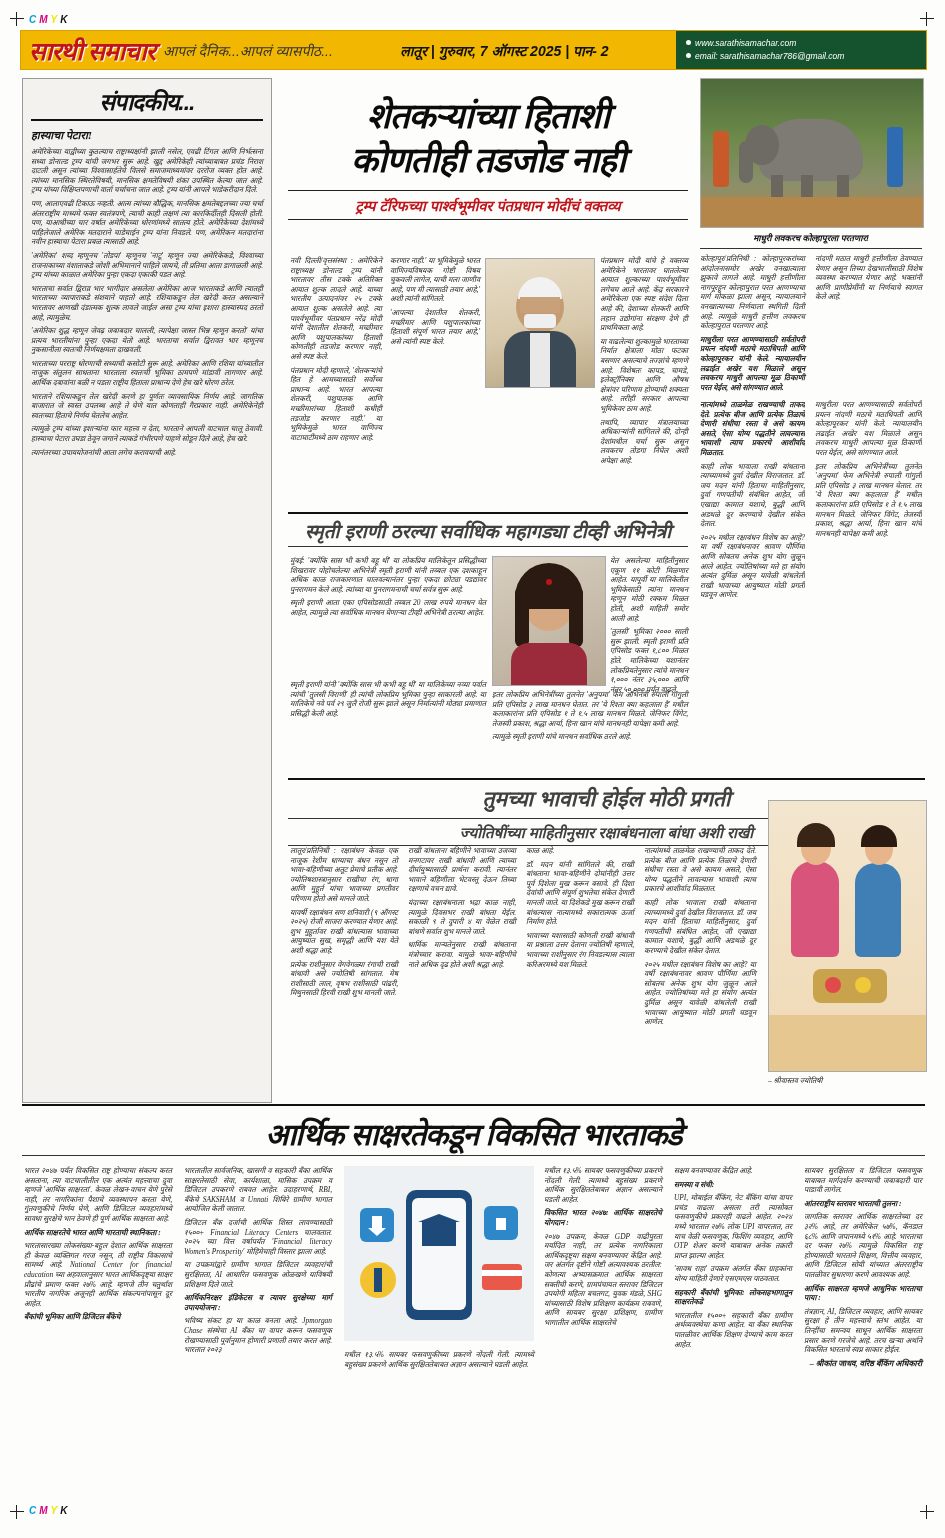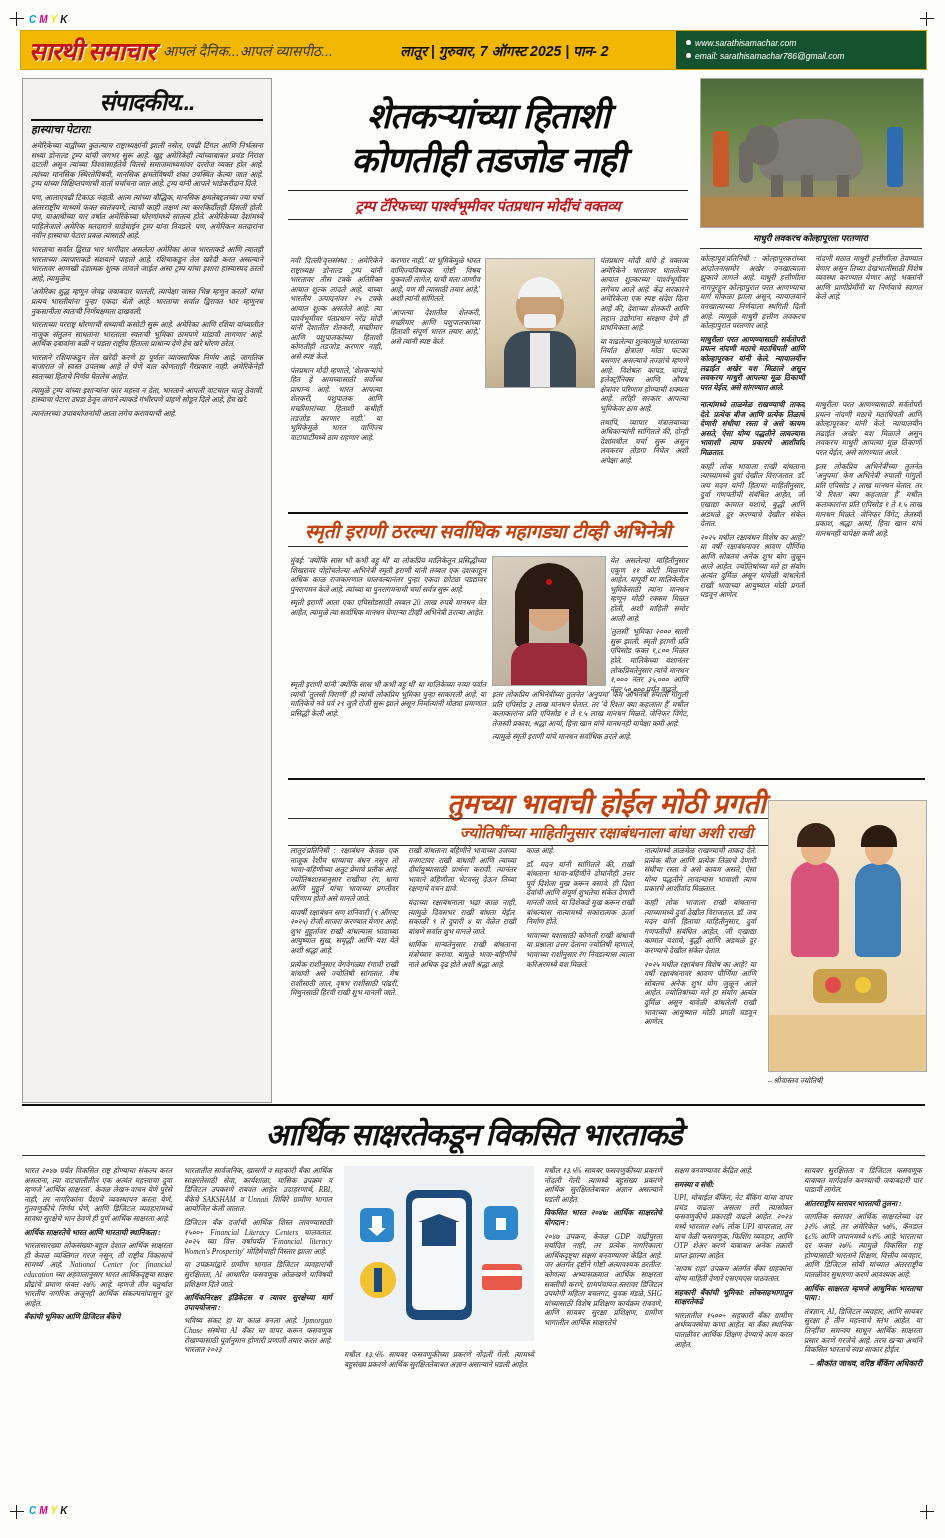--- a/index.html
+++ b/index.html
@@ -25,33 +25,33 @@
   .mast-right div{color:#fff;font-family:"Liberation Sans",sans-serif;font-size:8.5px;line-height:13px;}
   .bullet{display:inline-block;width:5px;height:5px;background:#fff;border-radius:50%;margin-right:4px;vertical-align:1px;}
 
   
   .col-text{font-size:7.4px;line-height:9.6px;text-align:justify;color:#1a1a1a;}
   .col-text p{margin:0 0 4px 0;}
   .bold{font-weight:700;}
 
   
   .editorial{position:absolute;left:22px;top:78px;width:250px;height:1025px;border:1px solid #999;background:#f4f2ee;box-sizing:border-box;padding:6px 8px;}
-  .ed-head{text-align:center;font-family:"Liberation Sans",sans-serif;font-weight:700;font-size:23px;color:#111;border-bottom:2px solid #111;padding-bottom:2px;letter-spacing:-1px;}
+  .ed-head{text-align:center;font-family:"Liberation Sans",sans-serif;font-weight:700;font-size:23px;color:#111;border-bottom:2px solid #111;padding-bottom:2px;margin-bottom:6px;letter-spacing:-1px;}
   .ed-title{font-weight:700;font-size:11px;margin-bottom:5px;}
 
   
   .main-head{position:absolute;left:288px;top:94px;width:400px;text-align:center;}
   .main-head h1{margin:0;font-family:"Liberation Sans",sans-serif;font-size:35px;line-height:44px;font-weight:700;letter-spacing:-1px;color:#0b0b0b;}
   .main-sub{margin-top:8px;border-top:1px solid #222;border-bottom:1px solid #222;padding:4px 0;font-family:"Liberation Sans",sans-serif;font-size:14.5px;font-weight:700;color:#c0131a;}
 
   
   .photo{position:absolute;background:#ccc;border:1px solid #aaa;overflow:hidden;}
   .cap{font-size:8.6px;font-weight:700;font-family:"Liberation Sans",sans-serif;color:#111;text-align:center;}
 
-  .sec-head{font-family:"Liberation Sans",sans-serif;font-weight:700;text-align:center;color:#c2410c;}
+  .sec-head{font-family:"Liberation Sans",sans-serif;font-weight:700;text-align:center;color:#404040;}
 
   .rule{border-top:1px solid #333;}
   .thickrule{border-top:2px solid #111;}
 
   
   .bottom-title{position:absolute;left:22px;top:1113px;width:903px;text-align:center;font-family:"Liberation Sans",sans-serif;font-size:30px;font-weight:700;letter-spacing:-1px;}
 
   .sign{font-size:8px;font-weight:700;text-align:right;}
 </style>
 </head>
@@ -80,20 +80,21 @@
       <div><span class="bullet"></span><span>email: sarathisamachar786@gmail.com</span></div>
     </div>
   </div>
 
   <div class="editorial">
     <div class="ed-head">संपादकीय...</div>
     <div class="ed-title">हास्याचा पेटारा!</div>
     <div class="col-text">
       <p>अमेरिकेच्या याद्वीच्या कुठल्याच राष्ट्राध्यक्षांनी झाली नसेल, एवढी टिंगल आणि निर्भत्सना सध्या डोनाल्ड ट्रम्प यांची जगभर सुरू आहे. खुद्द अमेरिकेही त्यांच्याबाबत प्रचंड निराश दाटली असून त्यांच्या विश्वासार्हतेचे विलसे समाजमाध्यमांवर दररोज व्यक्त होत आहे. त्यांच्या मानसिक स्थिरतेविषयी, मानसिक क्षमतेविषयी शंका उपस्थित केल्या जात आहे. ट्रम्प यांच्या विक्षिप्तपणाची वार्ता चर्चाचना जात आहे. ट्रम्प यांनी आपले भाडेकरीदान दिले.</p>
       <p>पण, आलाएवढी टिकाऊ नव्हती. आत्म त्यांच्या बौद्धिक, मानसिक क्षमतेबद्दलच्या ज्या चर्चा अंतरराष्ट्रीय माध्यमे फक्त स्वतंत्रपणे, त्याची काही लक्षणं त्या कारकिर्दीतही दिसली होती. पण, याआधीच्या चार वर्षात अमेरिकेच्या धोरणांमध्ये सातत्य होते. अमेरिकेच्या देशांमध्ये पाहिलेजाले अमेरिक मतदाराने चाडेचाईन ट्रम्प यांना निवडले. पण, अमेरिकन मतदारांना नवीन हास्याचा पेटारा प्रबळ त्यासाठी आहे.</p>
+      <p>'अमेरिका' शब्द म्हणूनच 'तोडपा' म्हणूनच 'नाटू' म्हणून ज्या अमेरिकेकडे, विश्वाच्या राजनाकाच्या वंशाताकडे जोशी अभिमानाने पाहिले जायचे, ती प्रतिमा आता डागाळली आहे. ट्रम्प यांच्या काळात अमेरिका पुन्हा एकदा एकाकी पडत आहे.</p>
       <p>भारताचा सर्वात द्विराव्र भार भागीदार असलेला अमेरिका आज भारताकडे आणि त्यातही भारताच्या व्यापाराकडे संशयाने पाहतो आहे. रशियाकडून तेल खरेदी करत असल्याने भारतावर आणखी दंडात्मक शुल्क लावले जाईल असा ट्रम्प यांचा इशारा हास्यास्पद ठरतो आहे, त्यामुळेच.</p>
       <p>'अमेरिका शुद्ध म्हणून जेवढ़ जबाबदार चालली, त्यापेक्षा जास्त भिन्न म्हणून करतो' यांचा प्रत्यय भारतीयांना पुन्हा एकदा येतो आहे. भारताचा सर्वात द्विरावत भार म्हणूनच नुकसानीला स्वतःची निर्णयक्षमता दाखवली.</p>
       <p>भारताच्या परराष्ट्र धोरणाची सध्याची कसोटी सुरू आहे. अमेरिका आणि रशिया यांच्यातील नाजुक संतुलन साधताना भारताला स्वतःची भूमिका ठामपणे मांडावी लागणार आहे. आर्थिक दबावांना बळी न पडता राष्ट्रीय हिताला प्राधान्य देणे हेच खरे धोरण ठरेल.</p>
       <p>भारताने रशियाकडून तेल खरेदी करणे हा पूर्णतः व्यावसायिक निर्णय आहे. जागतिक बाजारात जे स्वस्त उपलब्ध आहे ते घेणे यात कोणताही गैरप्रकार नाही. अमेरिकेनेही स्वतःच्या हिताचे निर्णय घेतलेच आहेत.</p>
       <p>त्यामुळे ट्रम्प यांच्या इशाऱ्यांना फार महत्त्व न देता, भारताने आपली वाटचाल चालू ठेवावी. हास्याचा पेटारा उघडा ठेवून जगाने त्याकडे गंभीरपणे पाहणे सोडून दिले आहे, हेच खरे.</p>
       <p>त्यानंतरच्या उपाययोजनांची आता लगेच करावयाची आहे.</p>
     </div>
   </div>
 
   <div class="main-head">
@@ -181,21 +182,21 @@
     <p class="bold">नात्यांमध्ये ताळमेळ राखण्याची ताकद देते. प्रत्येक बीज आणि प्रत्येक तिळाचे देणारी संधीचा रस्ता वे असे कायम असते, ऐसा योग्य पद्धतीने लावल्यास भावाशी त्याच प्रकारचे आशीर्वाद मिळतात.</p>
     <p>काही लोक भावाला राखी बांधताना त्याच्यामध्ये दुर्वा देखील विराजतात. डॉ. जय मदन यांनी हिताचा माहितीनुसार, दुर्वा गणपतीची संबंधित आहेत, जी एखाद्या कामात यशाचे, बुद्धी आणि अडथळे दूर करण्याचे देखील संकेत देतात.</p>
     <p>२०२५ मधील रक्षाबंधन विशेष का आहे? या वर्षी रक्षाबंधनावर श्रावण पौर्णिमा आणि सोबतच अनेक शुभ योग जुळून आले आहेत. ज्योतिषांच्या मते हा संयोग अत्यंत दुर्मिळ असून यावेळी बांधलेली राखी भावाच्या आयुष्यात मोठी प्रगती घडवून आणेल.</p>
   </div>
   <div class="col-text" style="position:absolute;left:815px;top:400px;width:107px;height:370px;overflow:hidden;">
     <p>माधुरीला परत आणण्यासाठी सर्वतोपरी प्रयत्न नांदणी मठाचे मठाधिपती आणि कोल्हापूरकर यांनी केले. न्यायालयीन लढाईत अखेर यश मिळाले असून लवकरच माधुरी आपल्या मूळ ठिकाणी परत येईल, असे सांगण्यात आले.</p>
     <p>इतर लोकप्रिय अभिनेत्रींच्या तुलनेत 'अनुपमा' फेम अभिनेत्री रुपाली गांगुली प्रति एपिसोड ३ लाख मानधन घेतात. तर 'ये रिश्ता क्या कहलाता है' मधील कलाकारांना प्रति एपिसोड १ ते १.५ लाख मानधन मिळते. जेनिफर विंगेट, तेजस्वी प्रकाश, श्रद्धा आर्या, हिना खान यांचे मानधनही यापेक्षा कमी आहे.</p>
   </div>
 
   <div class="thickrule" style="position:absolute;left:288px;top:778px;width:637px;"></div>
-  <div class="sec-head" style="position:absolute;left:288px;top:784px;width:637px;font-size:27px;">तुमच्या भावाची होईल मोठी प्रगती</div>
+  <div class="sec-head" style="position:absolute;left:288px;top:784px;width:637px;font-size:21px;">तुमच्या भावाची होईल मोठी प्रगती</div>
   <div class="sec-head" style="position:absolute;left:288px;top:818px;width:637px;font-size:15px;border-top:1px solid #333;border-bottom:1px solid #333;padding:3px 0;">ज्योतिषींच्या माहितीनुसार रक्षाबंधनाला बांधा अशी राखी</div>
 
   <div class="photo" style="left:768px;top:800px;width:157px;height:270px;background:linear-gradient(180deg,#f3e6cf 0%,#efd9b4 100%);">
     <div style="position:absolute;left:22px;top:60px;width:48px;height:96px;background:#d8547a;border-radius:22px 22px 6px 6px;"></div>
     <div style="position:absolute;left:32px;top:30px;width:30px;height:34px;border-radius:50%;background:#e8b489;"></div>
     <div style="position:absolute;left:28px;top:22px;width:38px;height:24px;border-radius:20px 20px 0 0;background:#3a2416;"></div>
     <div style="position:absolute;left:86px;top:62px;width:46px;height:94px;background:#3f7fb5;border-radius:20px 20px 6px 6px;"></div>
     <div style="position:absolute;left:96px;top:32px;width:28px;height:32px;border-radius:50%;background:#e8b489;"></div>
     <div style="position:absolute;left:92px;top:24px;width:36px;height:22px;border-radius:18px 18px 0 0;background:#2a1a10;"></div>
     <div style="position:absolute;left:44px;top:168px;width:74px;height:34px;background:#c9a24c;border-radius:8px;"></div>

